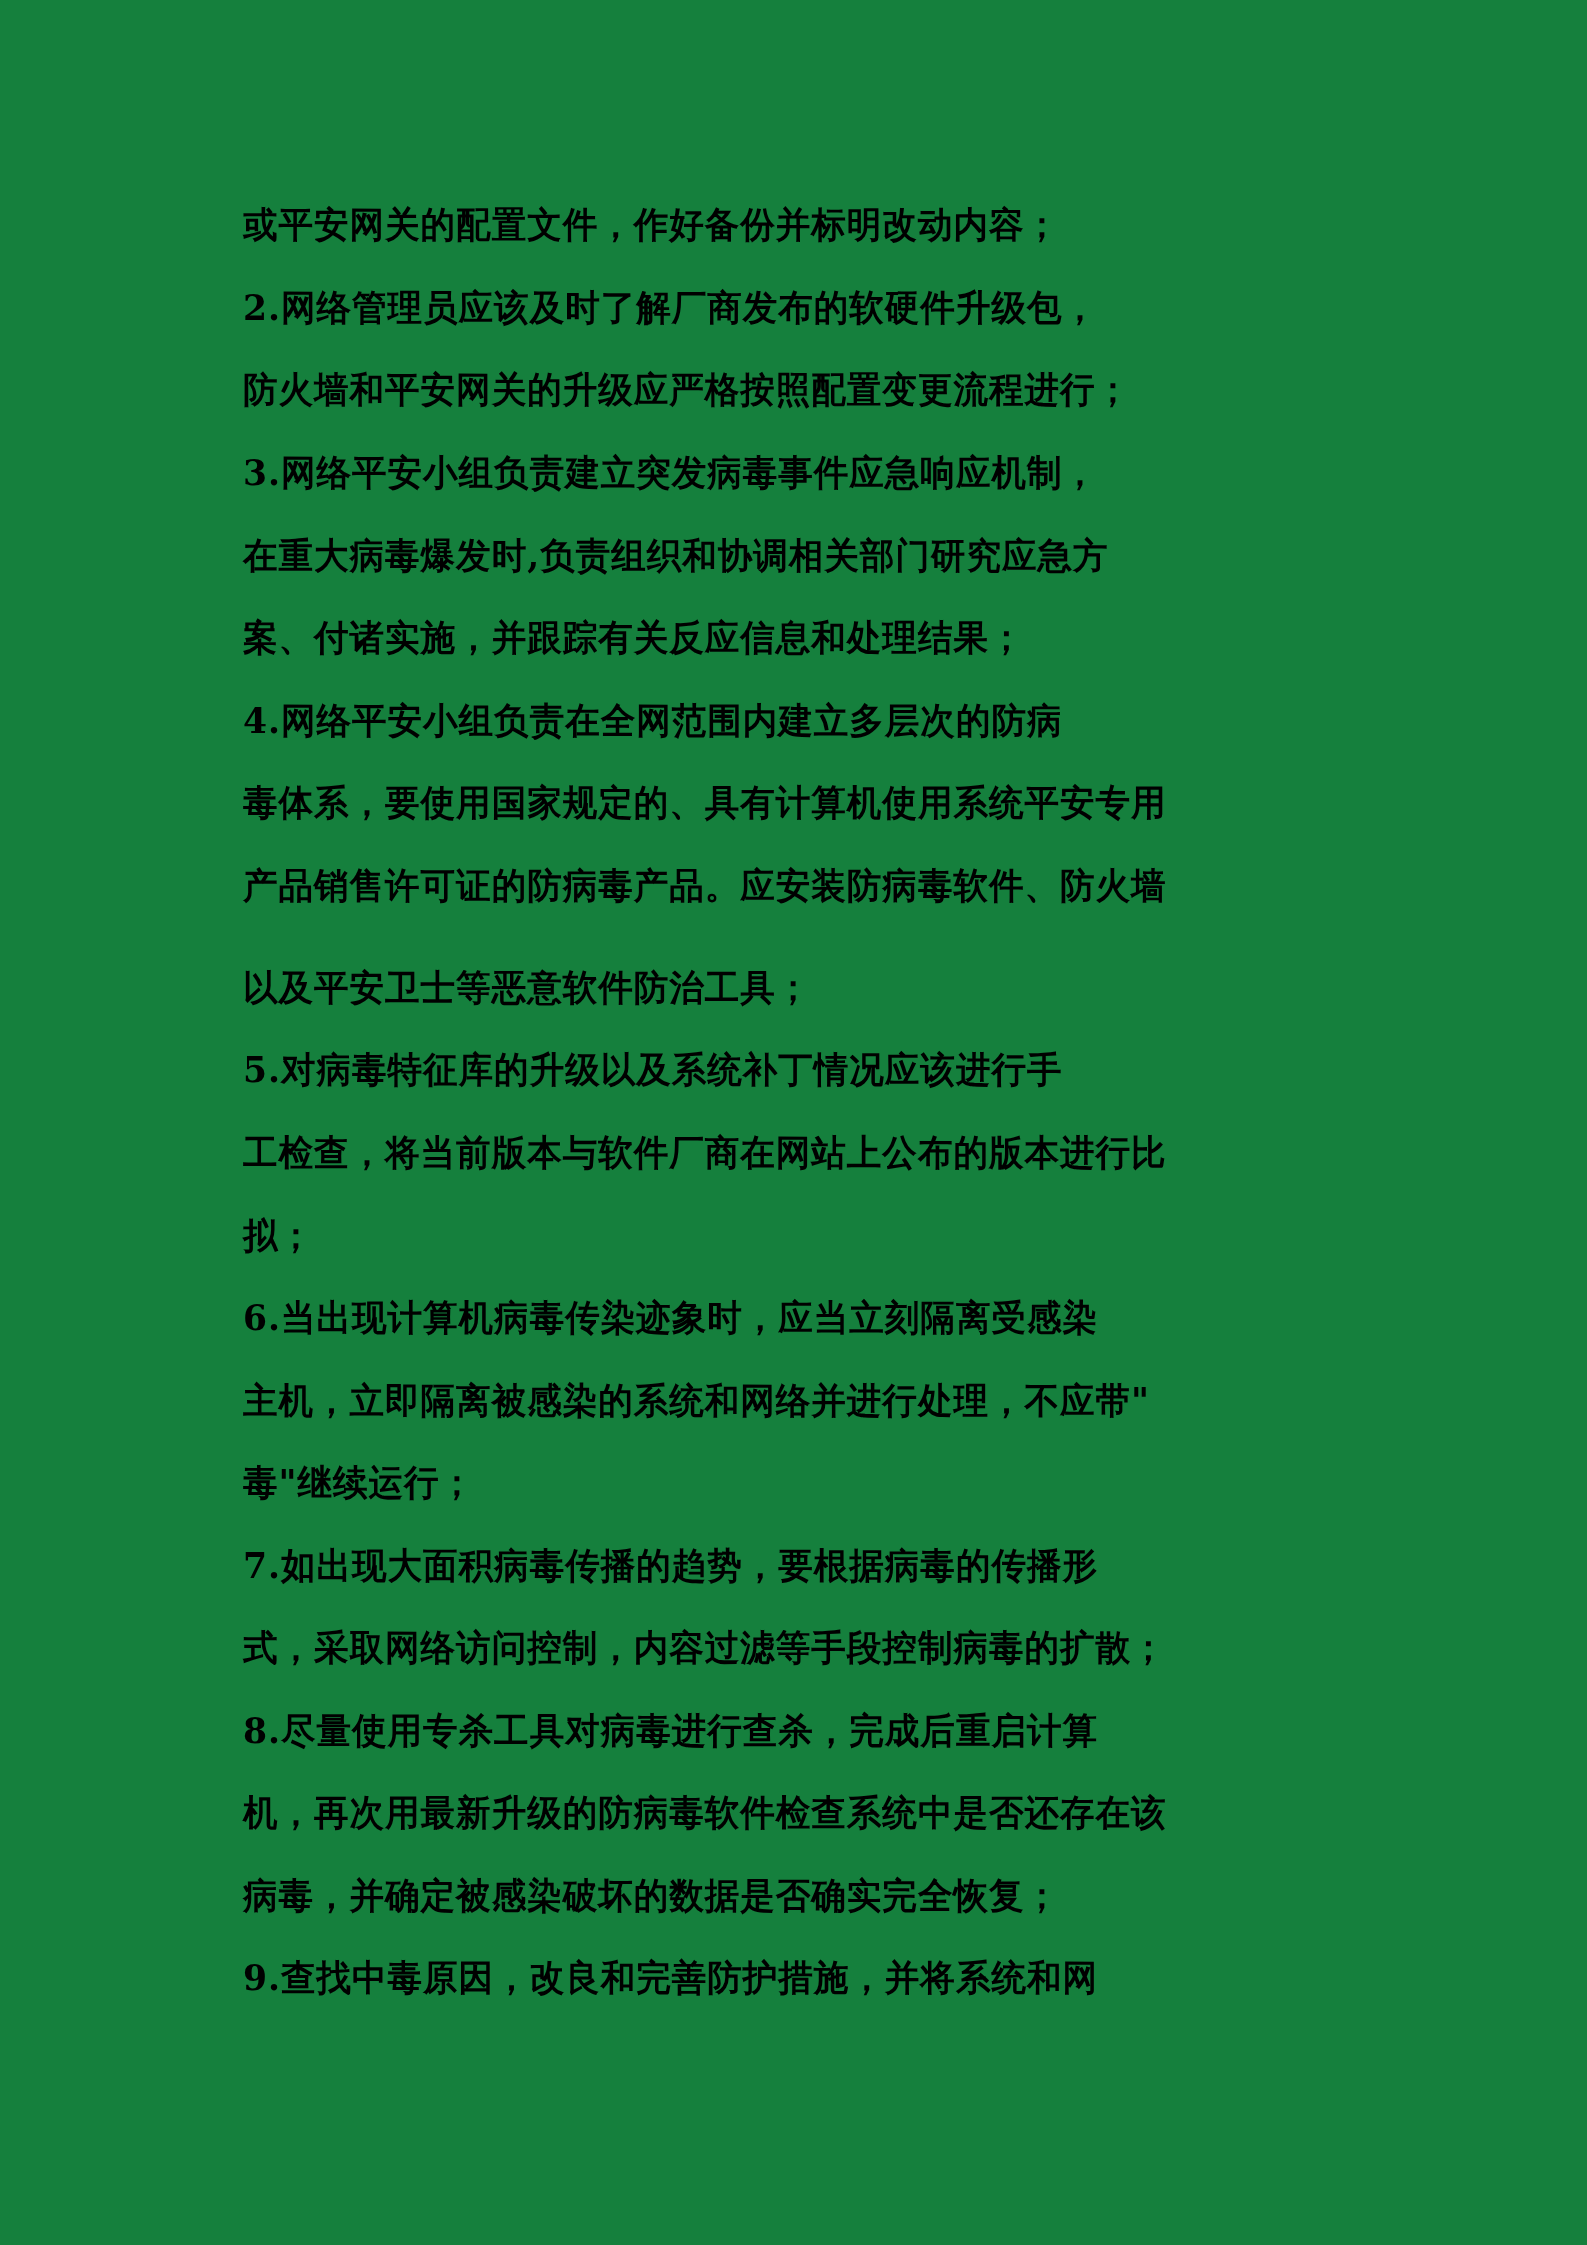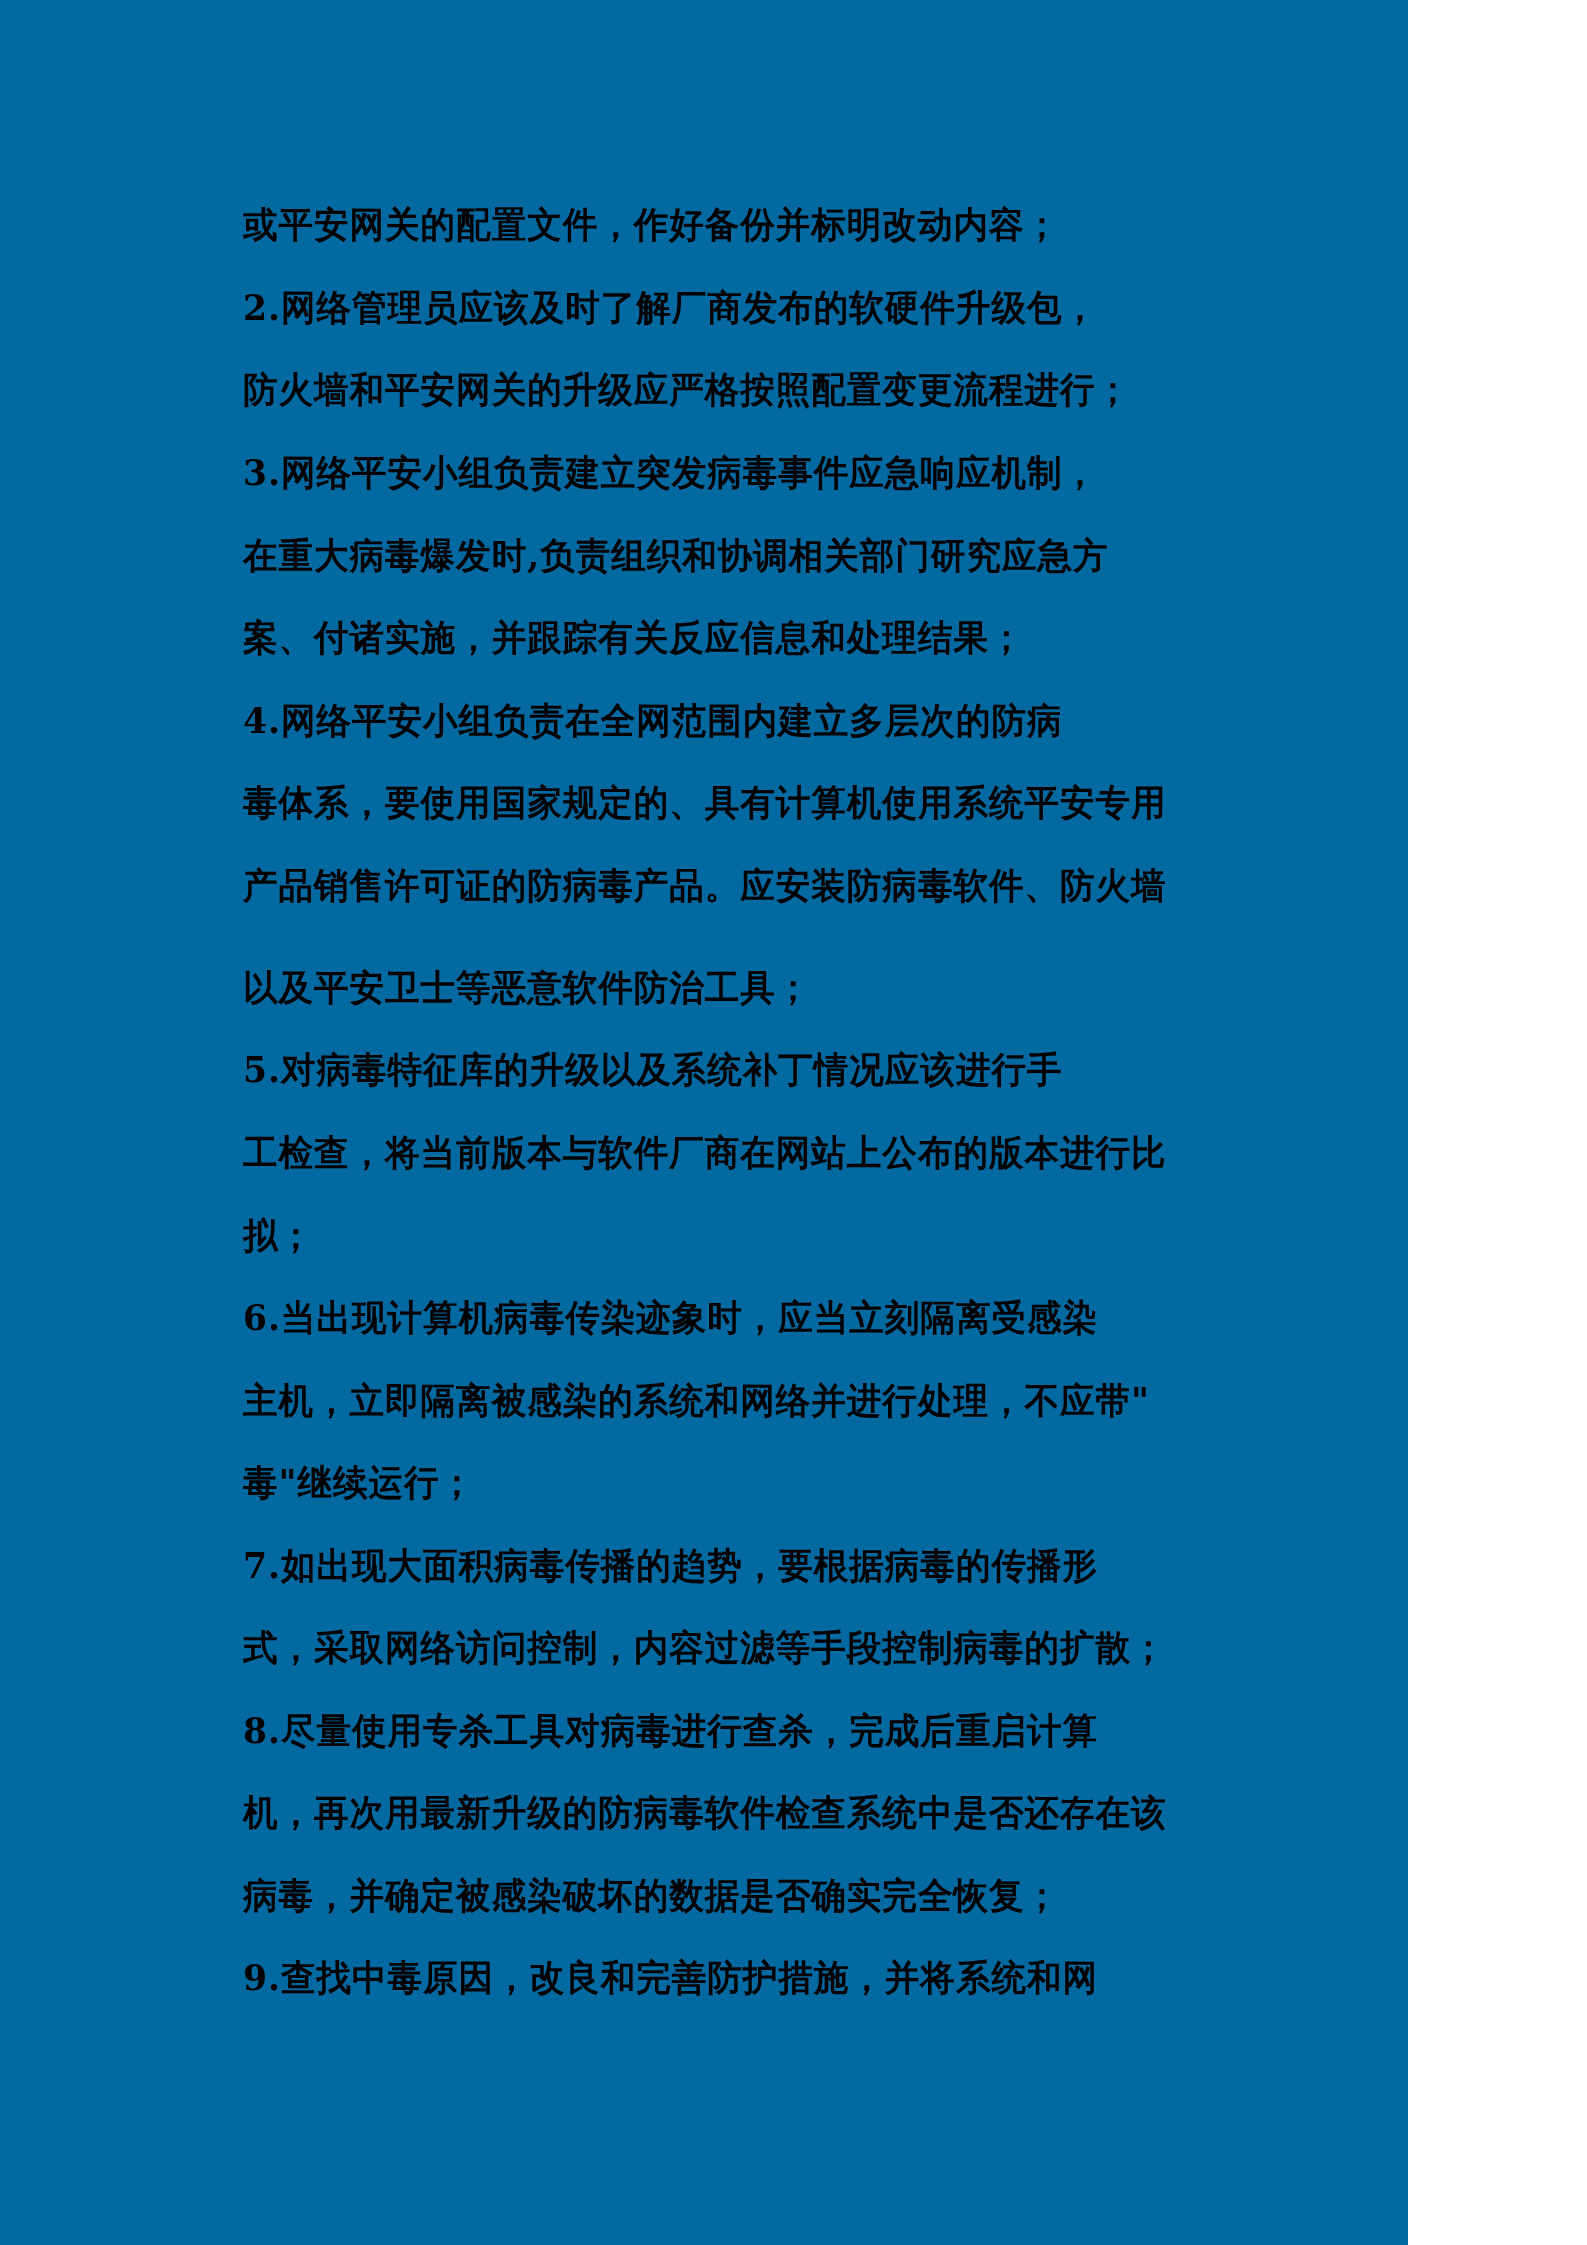--- a/index.html
+++ b/index.html
@@ -12,23 +12,23 @@
       height: 2245px;
       position: relative;
       overflow: hidden;
       font-family: "DejaVu Serif", "Liberation Serif", serif;
       color: #000000;
     }
     .page {
       position: absolute;
       left: 0;
       top: 0;
-      width: 1408px;
+      width: 1587px;
       height: 2245px;
-      background: #0369a1;
+      background: #15803d;
     }
     .line {
       position: absolute;
       left: 243px;
       white-space: nowrap;
       font-size: 36px;
       line-height: 44px;
       font-weight: bold;
       letter-spacing: 1px;
       transform: scaleX(0.96);

